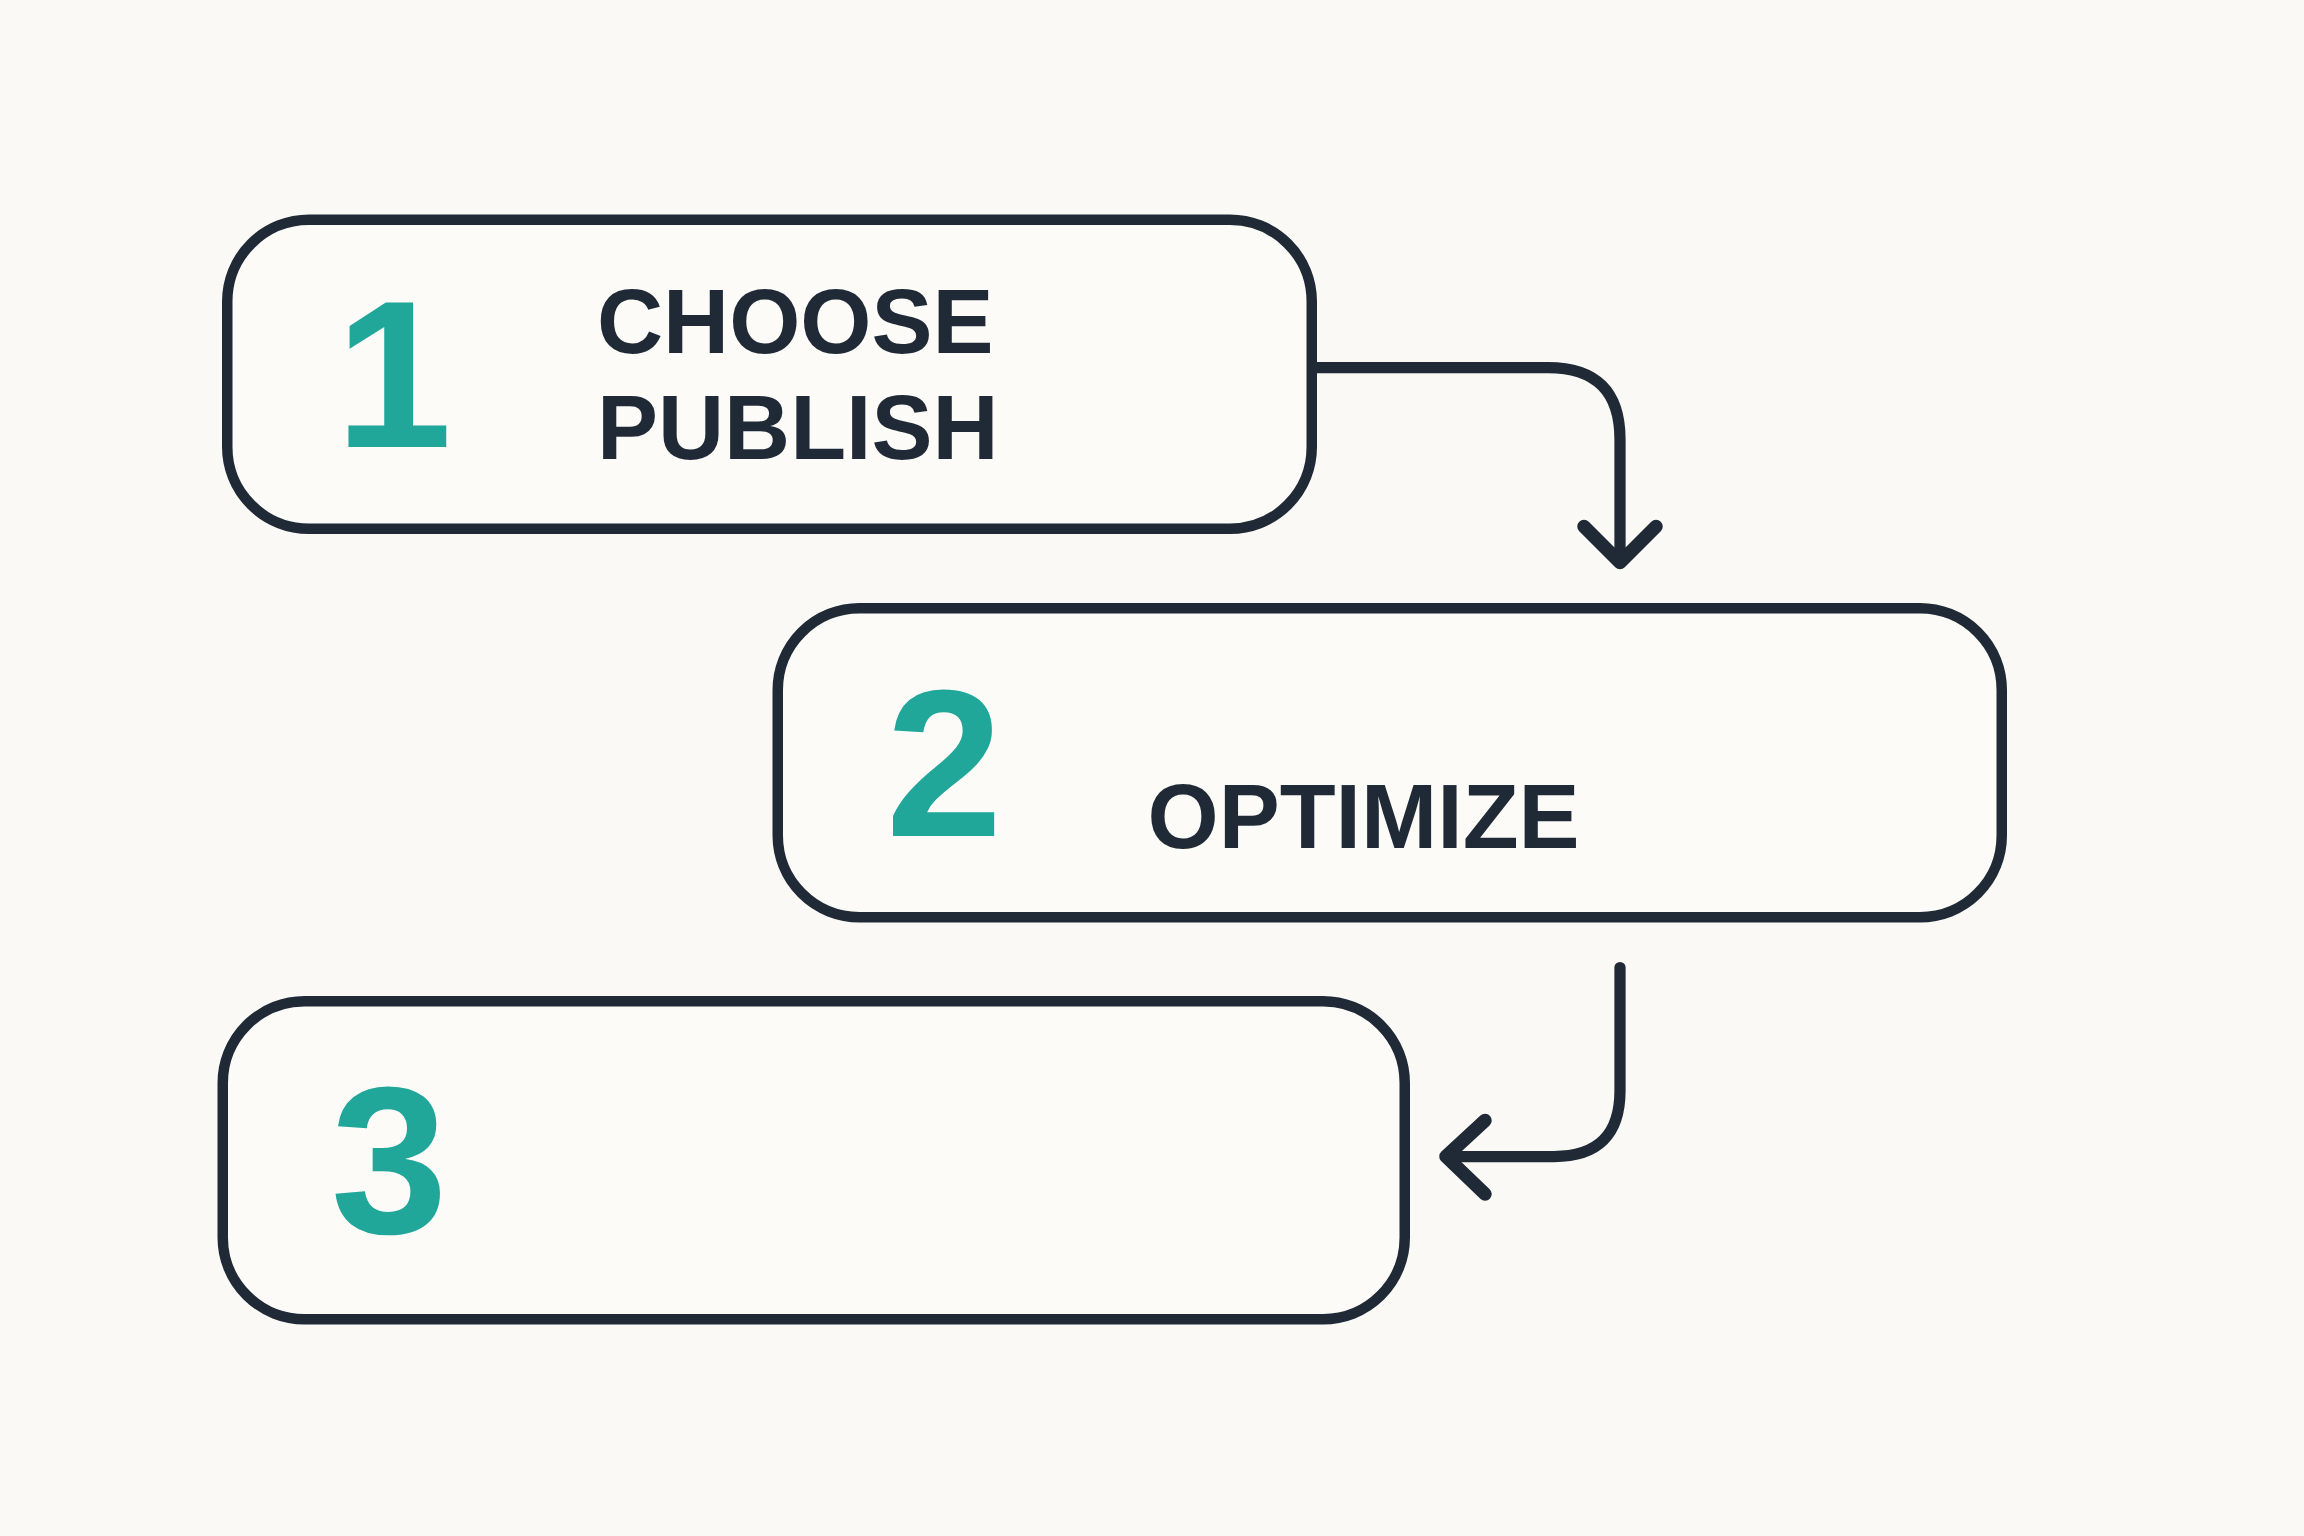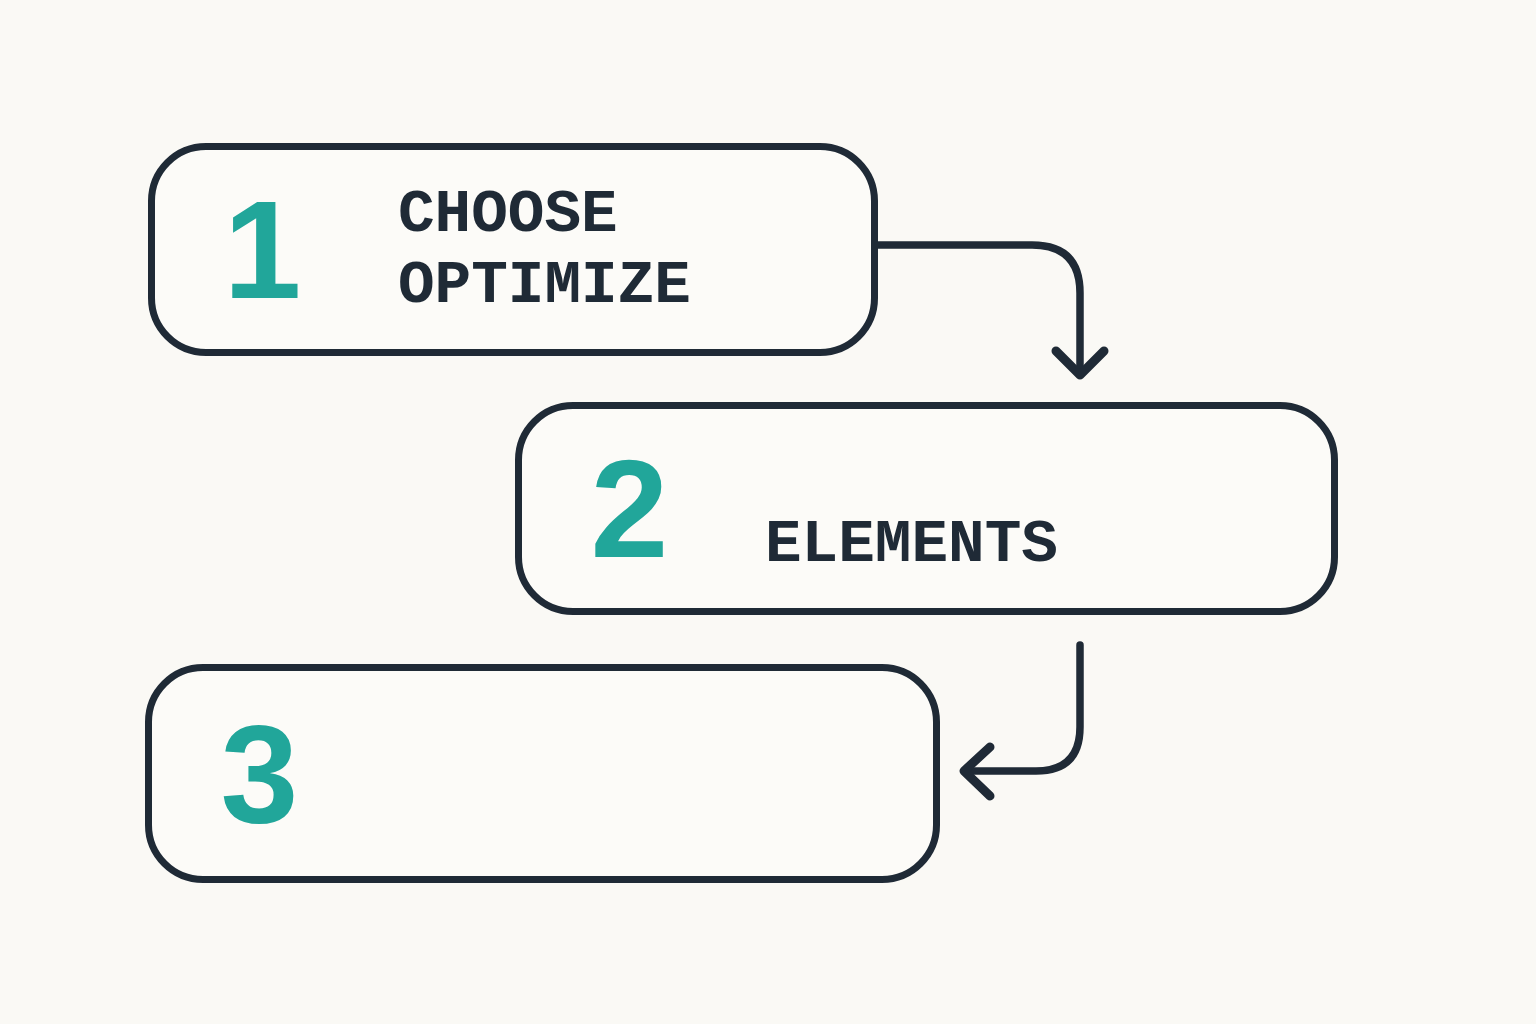--- a/index.html
+++ b/index.html
@@ -48,21 +48,20 @@
     color: var(--accent);
   }
   .step-label {
     margin-left: 78px;
     font-size: 61px;
     font-weight: 700;
     line-height: 71px;
     letter-spacing: 0px;
     color: var(--ink);
     white-space: nowrap;
-    font-family: Liberation Mono, monospace;
   }
   .arrow-line {
     fill: none;
     stroke: currentColor;
     stroke-width: 7.5;
     stroke-linecap: round;
     stroke-linejoin: round;
   }
   .arrow-head {
     fill: none;
@@ -81,25 +80,25 @@
 
     <path class="arrow-line" d="M 878 245 L 1032 245 Q 1080 245 1080 293 L 1080 372"></path>
     <path class="arrow-head" d="M 1056 351 L 1080 375 L 1104 351"></path>
 
     <path class="arrow-line" d="M 1080 645 L 1080 727 Q 1080 771 1036 771 L 968 771"></path>
     <path class="arrow-head" d="M 990 747 L 964 771 L 990 796"></path>
   </svg>
 
   <div class="step-box box-1">
     <span class="step-number">1</span>
-    <span class="step-label"><span>CHOOSE</span><br><span>OPTIMIZE</span></span>
+    <span class="step-label"><span>CHOOSE</span><br><span>PUBLISH</span></span>
   </div>
 
   <div class="step-box box-2">
     <span class="step-number">2</span>
-    <span class="step-label"><br><span>ELEMENTS</span></span>
+    <span class="step-label"><br><span>OPTIMIZE</span></span>
   </div>
 
   <div class="step-box box-3">
     <span class="step-number">3</span>
   </div>
 
 </div>
 
 </body></html>

